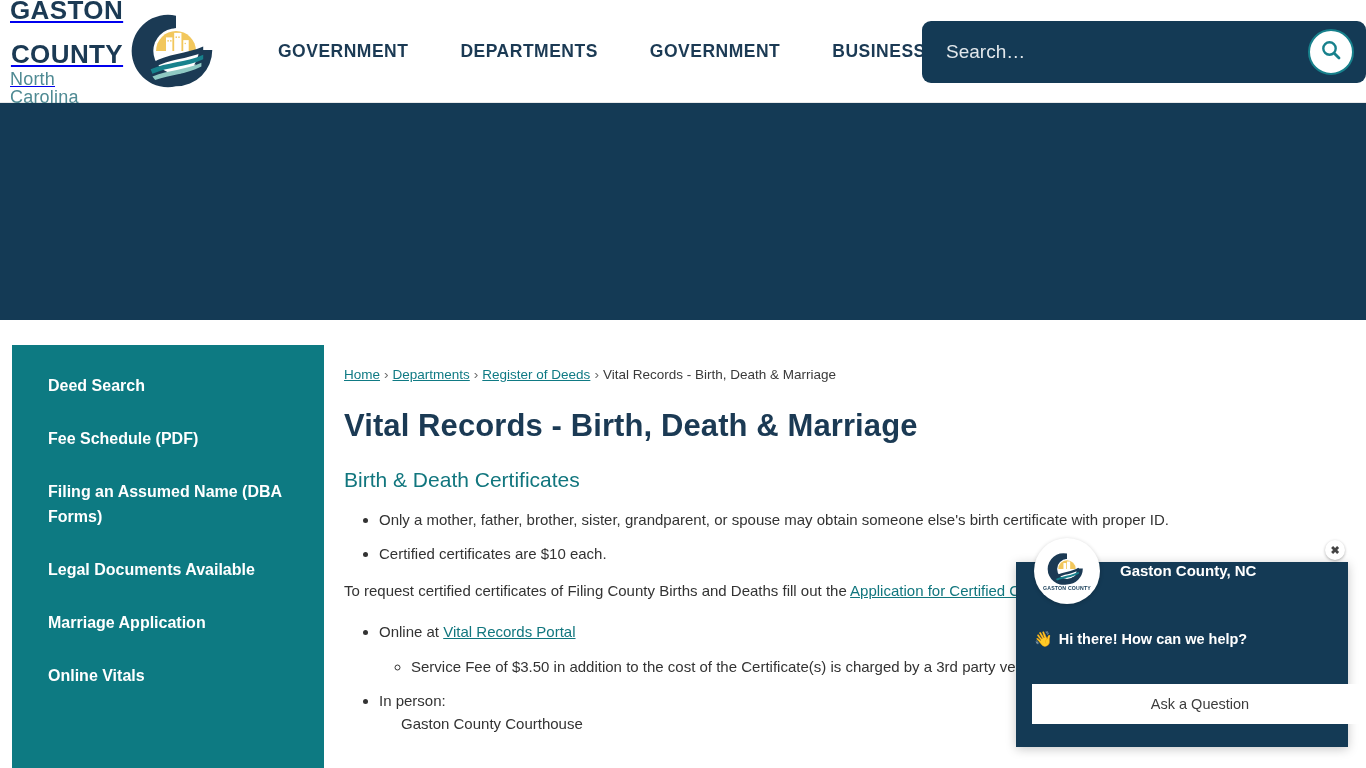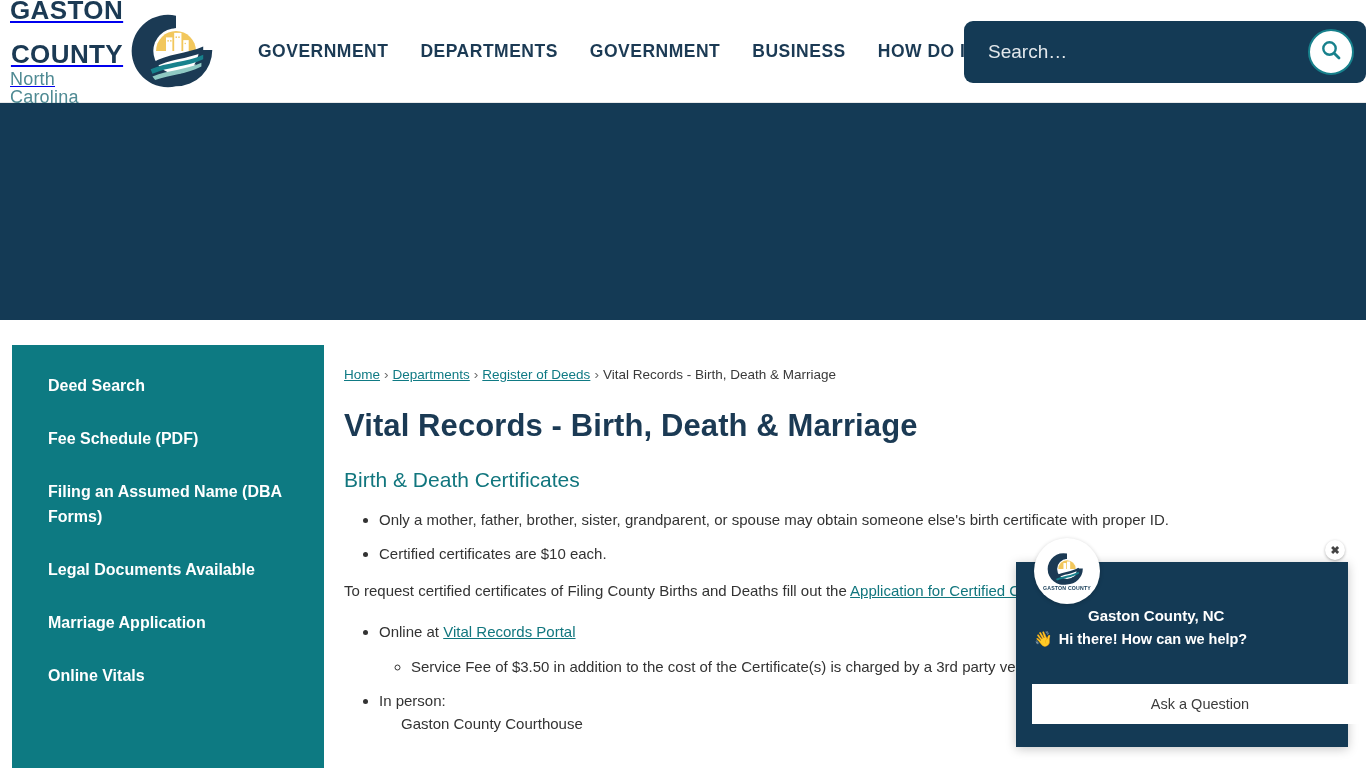--- a/index.html
+++ b/index.html
@@ -39,25 +39,26 @@
   .logo-mark { width: 92px; height: 78px; margin-left: -6px; flex: 0 0 auto; }
 
   .mainnav {
     position: absolute; left: 258px; top: 0; height: 103px;
     display: flex; align-items: center; gap: 32px;
   }
   .mainnav a {
     color: #1b3a54; text-decoration: none;
     font-size: 17.5px; font-weight: 700; letter-spacing: .5px;
     white-space: nowrap;
+    margin-left: 20px;
   }
 
   .searchbox {
     position: absolute; right: 0px; top: 21px;
-    width: 402px; height: 62px;
+    width: 444px; height: 62px;
     background: #143a55; border-radius: 9px;
     display: flex; align-items: center;
   }
   .searchbox input {
     flex: 1; height: 100%;
     background: transparent; border: 0; outline: none;
     color: #ffffff; font-size: 19px; padding-left: 24px;
     font-family: "Liberation Sans", sans-serif;
   }
   .searchbox input::placeholder { color: #e3e8ec; opacity: 1; }
@@ -124,21 +125,21 @@
   a.inlink { color: #11767e; text-decoration: underline; }
   .addr { margin-left: 22px; font-size: 15px; color: #333333; line-height: 23px; }
 
   
   .chat-widget {
     position: absolute; left: 1016px; top: 562px;
     width: 332px; height: 185px;
     background: #143a55;
     box-shadow: 0 2px 10px rgba(0,0,0,.22);
   }
-  .chat-head { display: flex; align-items: flex-end; height: 62px; padding-left: 72px; }
+  .chat-head { display: flex; align-items: flex-start; height: 62px; padding-left: 104px; }
   .chat-title { color: #ffffff; font-size: 15px; font-weight: 700; }
   .chat-avatar {
     position: absolute; left: 18px; top: -24px;
     width: 66px; height: 66px; border-radius: 50%;
     background: #ffffff; box-shadow: 0 1px 4px rgba(0,0,0,.2);
     display: flex; flex-direction: column; align-items: center; justify-content: center;
   }
   .chat-avatar .av-mark { width: 42px; height: 34px; margin-bottom: -1px; }
   .chat-avatar .av-cap { font-size: 5.2px; font-weight: 700; color: #143a55; letter-spacing: .2px; }
   .chat-greet {

